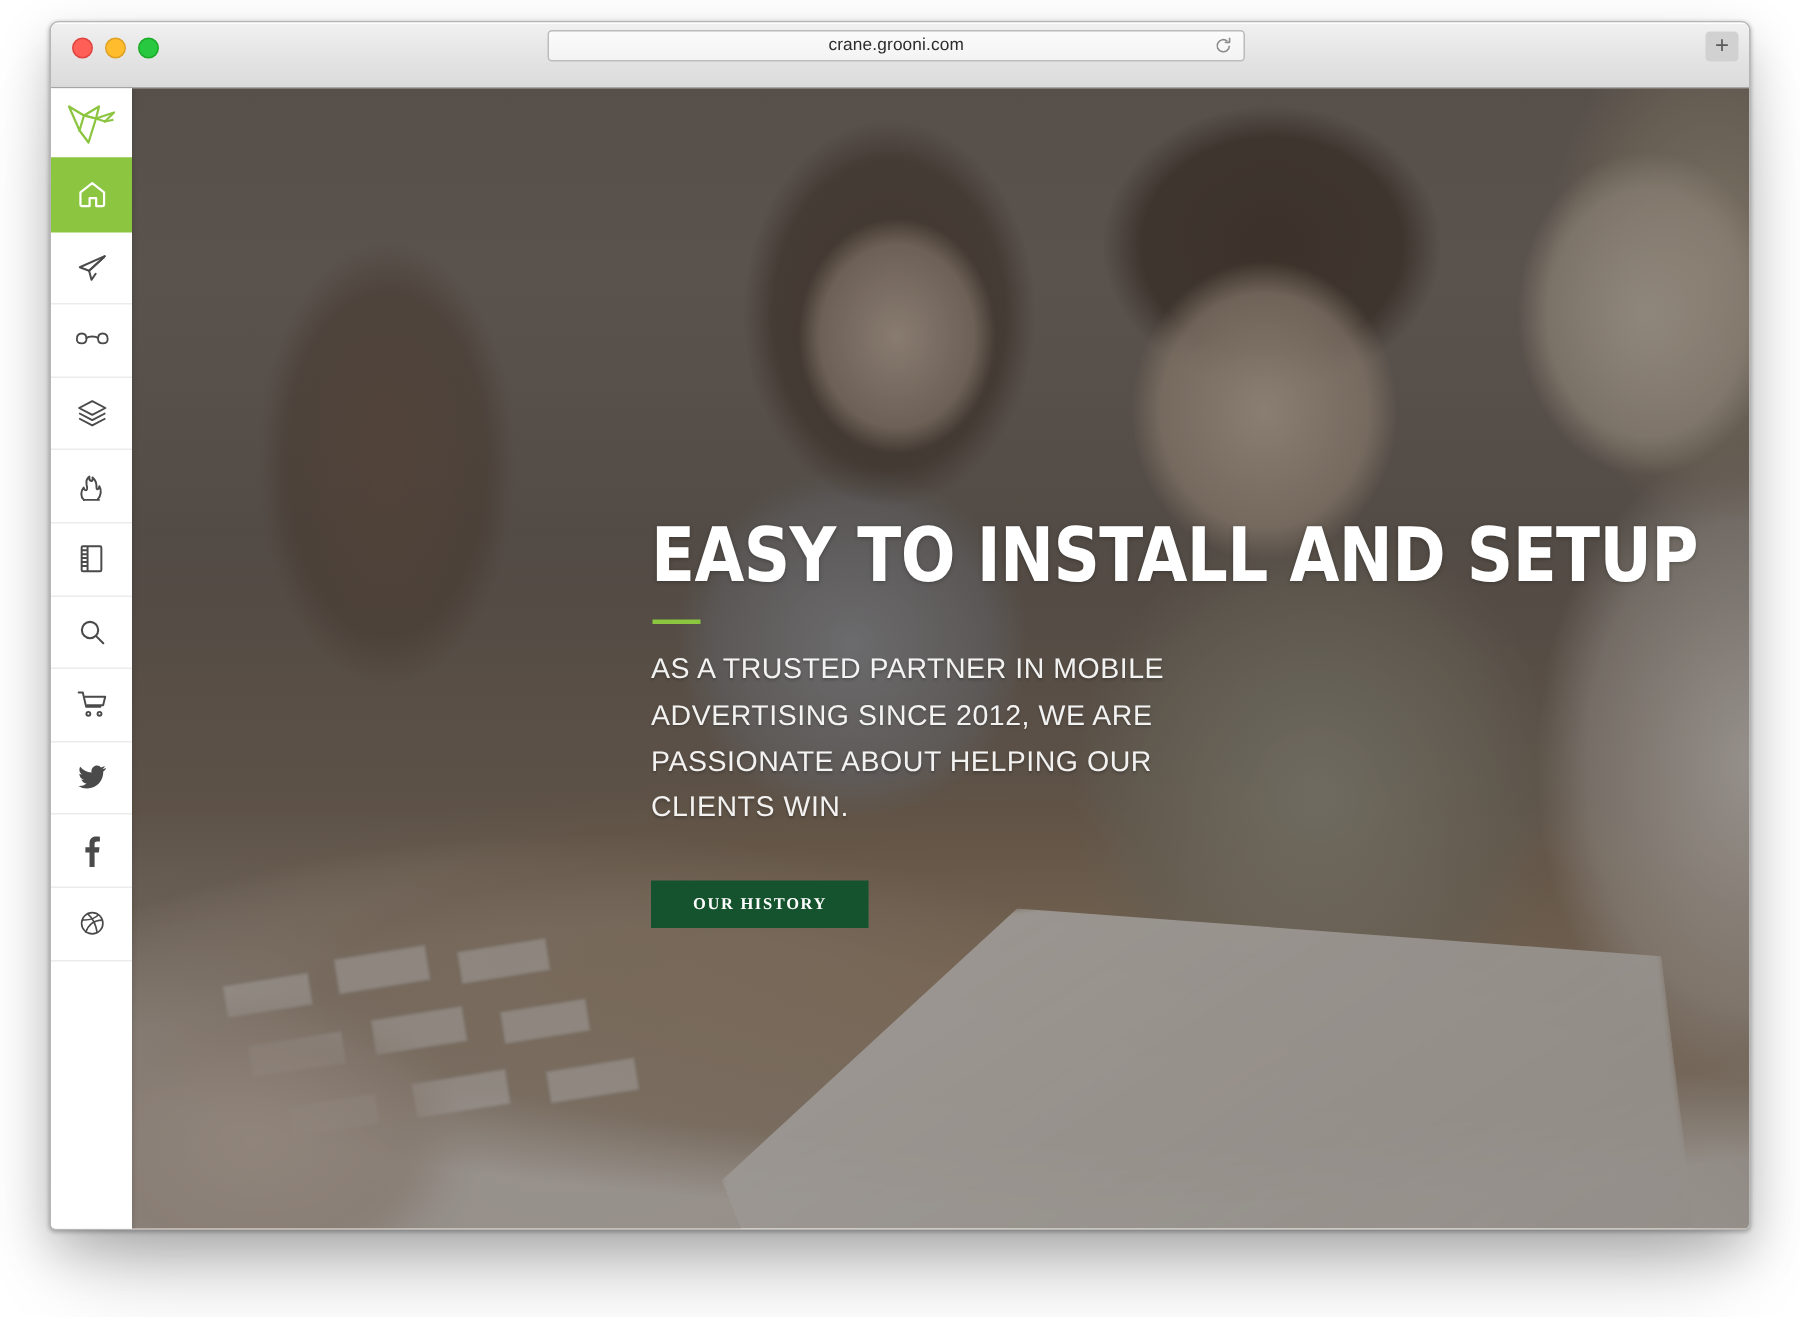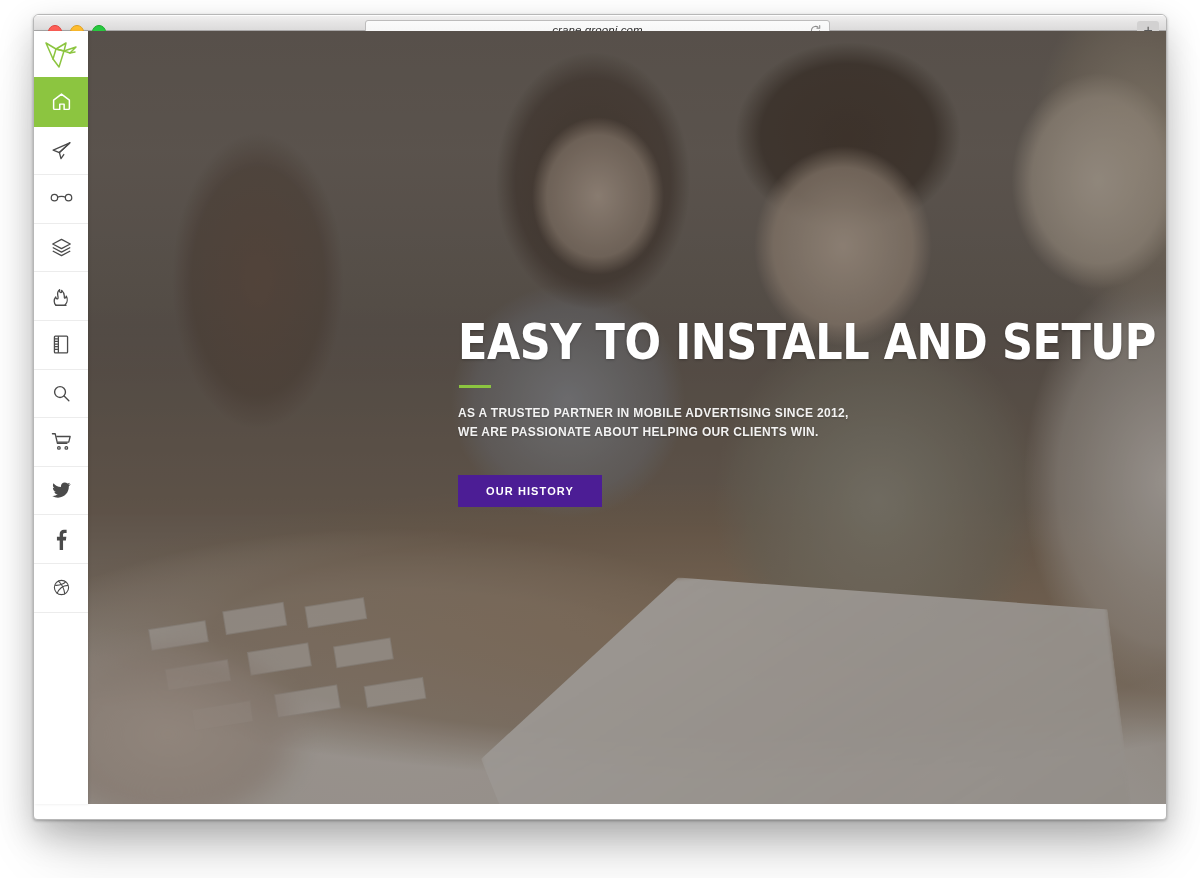--- a/index.html
+++ b/index.html
@@ -21,25 +21,24 @@
     box-shadow: 0 1px 3px rgba(0,0,0,0.28),
                 0 14px 34px rgba(0,0,0,0.22),
                 0 40px 60px -18px rgba(0,0,0,0.20);
     overflow: hidden;
     border: 1px solid #b7b7b7;
     box-sizing: border-box;
   }
 
   #titlebar {
     position: relative;
-    height: 16px;
+    height: 44px;
     background: linear-gradient(to bottom, #f2f1f1 0%, #e6e5e5 48%, #dcdbdb 100%);
     border-bottom: 1px solid #a9a8a8;
     box-sizing: border-box;
-    font-style: italic;
   }
   #titlebar::before {
     content: "";
     position: absolute; left:0; right:0; top:0; height:1px;
     background: #fdfdfd;
   }
 
   #traffic-lights {
     position: absolute; left: 14px; top: 10px;
     display: flex; gap: 8px;
@@ -197,68 +196,68 @@
     position: absolute; inset: 0;
     background: rgba(52,43,36,0.46);
     backdrop-filter: saturate(.55);
   }
 
   #hero-content {
     position: absolute;
     left: 346px; top: 285px;
     width: 620px;
     color: #ffffff;
-    margin-left: 24px;
   }
   #hero-title {
     margin: 0;
     font-family: "DejaVu Sans", sans-serif;
     font-weight: 700;
     font-size: 50px;
     line-height: 1.04;
     letter-spacing: -0.5px;
     transform: scaleX(0.86);
     transform-origin: left center;
     white-space: nowrap;
     text-shadow: 0 1px 3px rgba(0,0,0,.28);
   }
   #title-rule {
     width: 32px; height: 3px;
     background: #8cc540;
     margin: 17px 0 16px 1px;
   }
   #hero-sub {
     margin: 0;
-    font-size: 12px;
+    font-size: 19px;
     line-height: 1.62;
     letter-spacing: .35px;
     color: rgba(255,255,255,.93);
-    font-weight: 700;
+    font-weight: 400;
     max-width: 400px;
     text-shadow: 0 1px 2px rgba(0,0,0,.25);
   }
   #hero-buttons {
     margin-top: 32px;
     display: flex; gap: 17px;
   }
   .btn {
     height: 32px;
     display: inline-flex; align-items: center; justify-content: center;
     font-size: 11px;
     font-weight: 700;
     letter-spacing: 1.1px;
     box-sizing: border-box;
     cursor: pointer;
     user-select: none;
   }
   .btn.primary {
-    background: #4c1d95;
+    background: #14532d;
     color: #ffffff;
     padding: 0 28px;
     border: none;
+    font-family: Liberation Serif, serif;
   }
   .btn.ghost {
     background: transparent;
     color: #ffffff;
     padding: 0 24px;
     border: 2px solid #ffffff;
   }
 </style>
 </head>
 <body>

